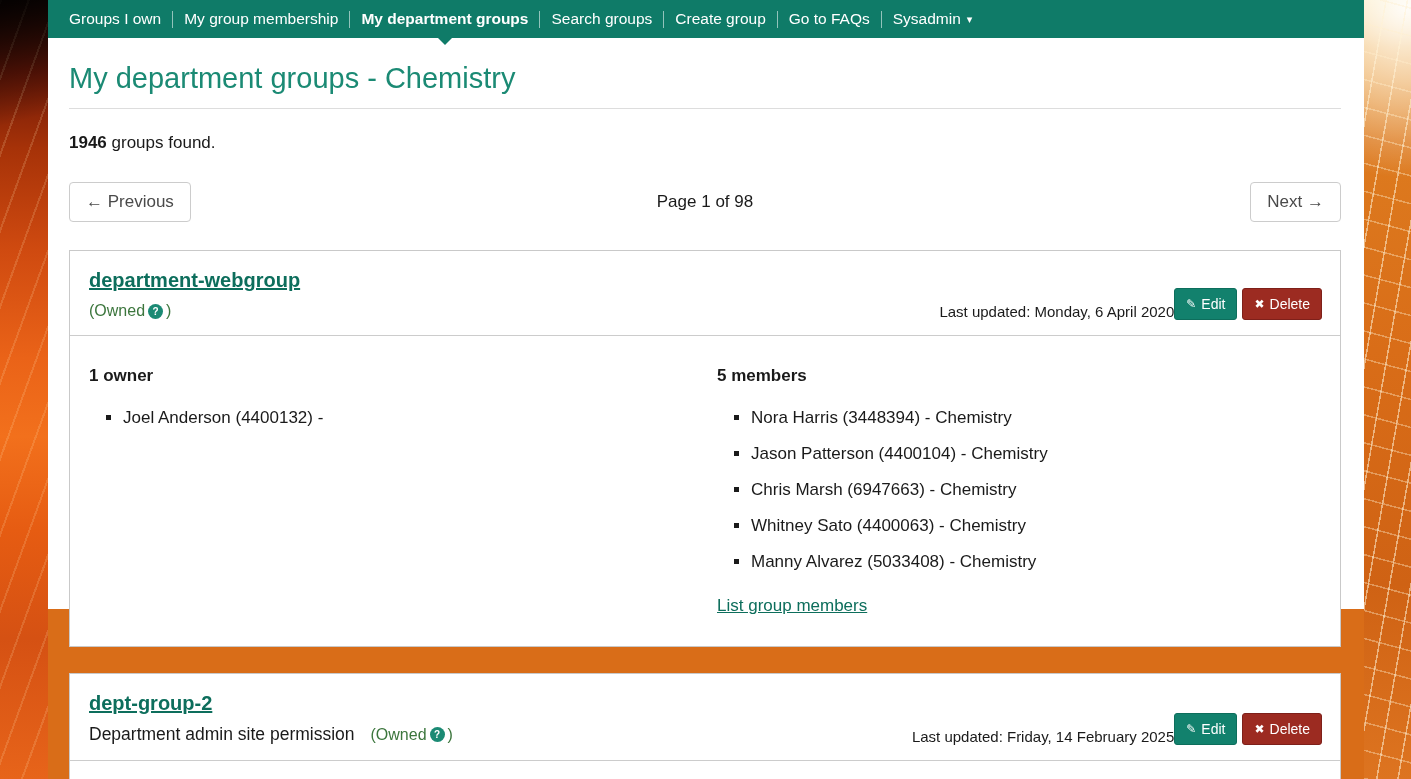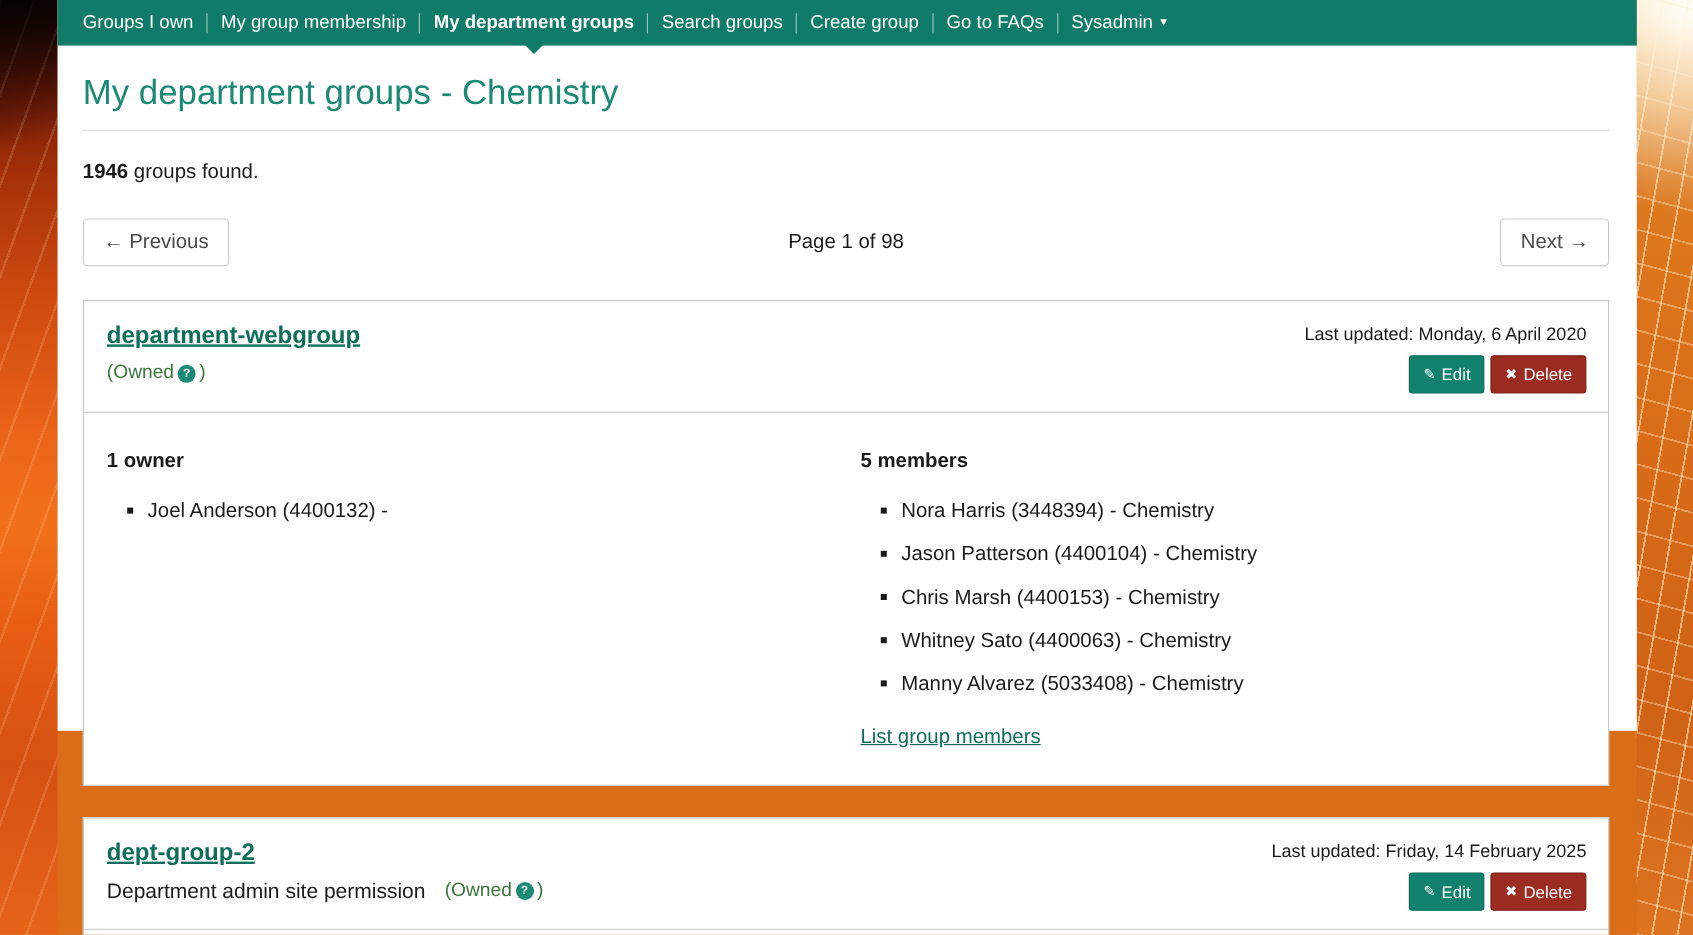--- a/index.html
+++ b/index.html
@@ -167,21 +167,21 @@
     border-radius: 50%;
     background: #1b8a74;
     color: #ffffff;
     font-size: 10px;
     font-weight: 700;
     margin: 0 1px;
     cursor: pointer;
   }
   .header-right {
     display: flex;
-    flex-direction: column;
+    flex-direction: row;
     align-items: flex-end;
   }
   .last-updated { font-size: 15px; color: #1a1a1a; margin-top: 7px; }
   .actions { margin-top: 9px; display: flex; gap: 5px; }
   .btn {
     font-family: inherit;
     font-size: 14px;
     color: #ffffff;
     border-radius: 3px;
     padding: 7px 11px;
@@ -298,21 +298,21 @@
           <h3>1 owner</h3>
           <ul>
             <li>Joel Anderson (4400132) -</li>
           </ul>
         </div>
         <div class="col col-right">
           <h3>5 members</h3>
           <ul>
             <li>Nora Harris (3448394) - Chemistry</li>
             <li>Jason Patterson (4400104) - Chemistry</li>
-            <li>Chris Marsh (4400153) - Chemistry</li>
+            <li>Chris Marsh (6947663) - Chemistry</li>
             <li>Whitney Sato (4400063) - Chemistry</li>
             <li>Manny Alvarez (5033408) - Chemistry</li>
           </ul>
           <a class="list-link">List group members</a>
         </div>
       </div>
     </section>
 
     <section class="card">
       <header class="card-header">

